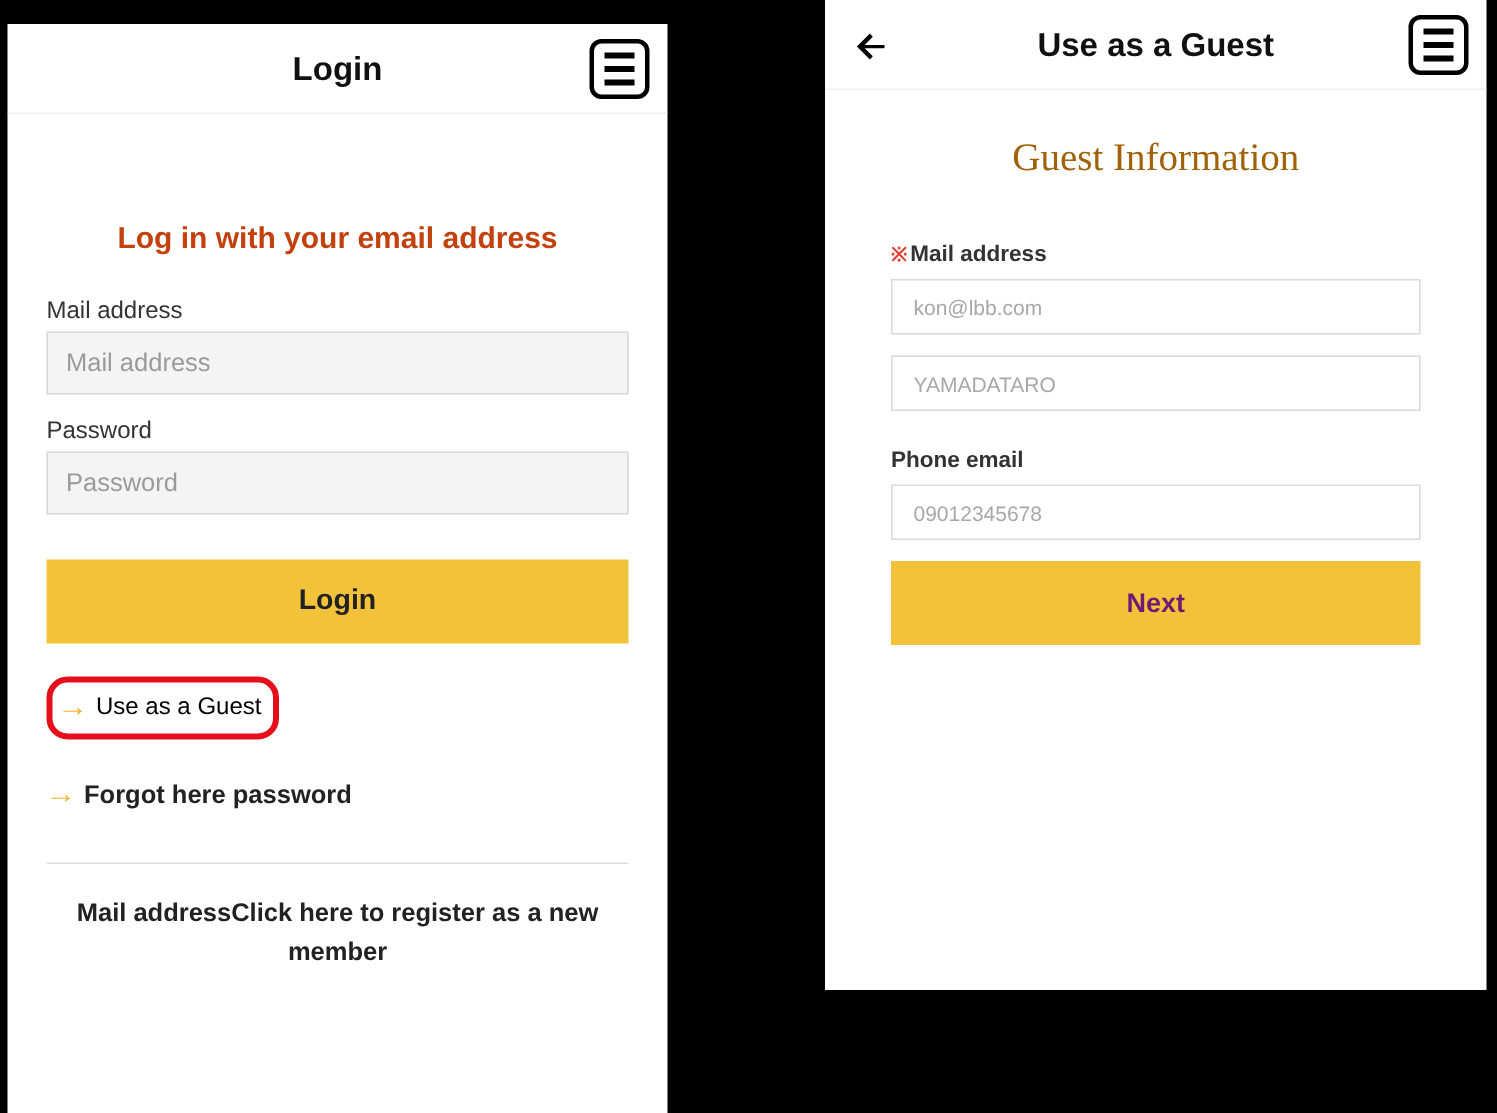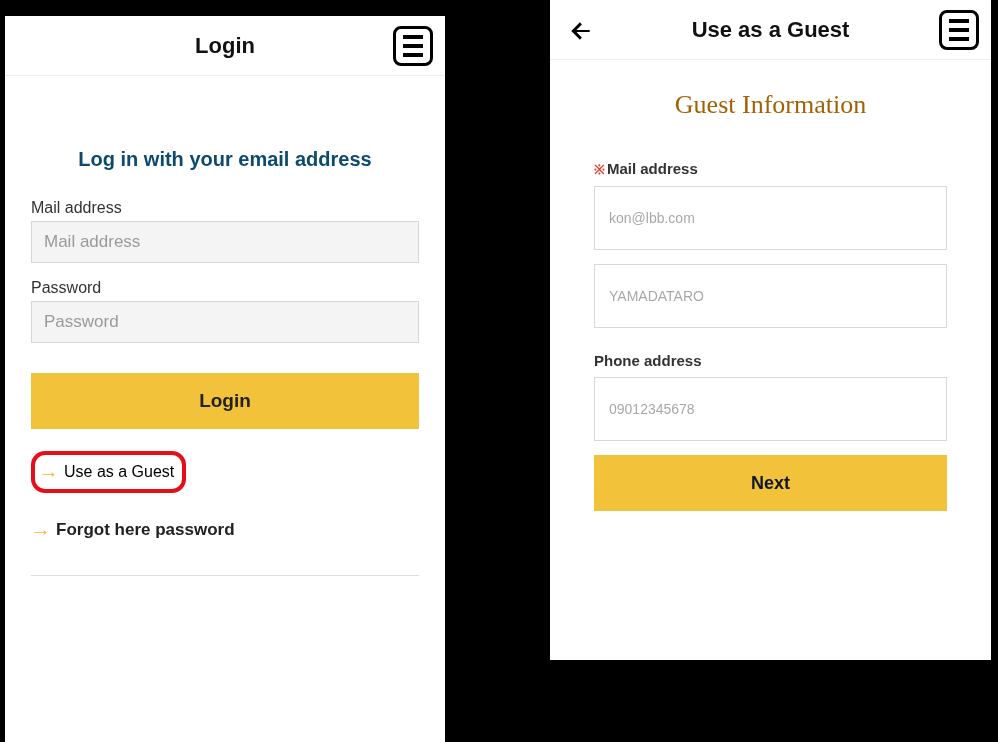--- a/index.html
+++ b/index.html
@@ -79,21 +79,21 @@
   
   .login-body {
     padding: 0 26px;
   }
   .login-heading {
     text-align: center;
     font-size: 20px;
     font-weight: 700;
     margin-top: 72px;
     margin-bottom: 28px;
-    color: #0c4a6e;
+    color: #c2410c;
   }
   .field-label {
     font-size: 16px;
     color: #333;
     margin-bottom: 4px;
     font-weight: 500;
   }
   .text-input {
     width: 100%;
     height: 42px;
@@ -175,21 +175,21 @@
   }
   .guest-label {
     font-size: 15px;
     font-weight: 700;
     color: #333;
     margin-bottom: 8px;
     margin-top: 10px;
   }
   .guest-input {
     width: 100%;
-    height: 64px;
+    height: 37px;
     border: 1px solid #d9d9d9;
     background: #fff;
     padding: 0 14px;
     font-size: 14px;
     color: #444;
     margin-bottom: 14px;
   }
   .guest-input::placeholder { color: #a8a8a8; }
   .req-note {
     font-size: 14px;
@@ -199,21 +199,21 @@
     margin-bottom: 20px;
   }
   .req-note .req-mark { font-size: 14px; }
   .next-btn {
     width: 100%;
     height: 56px;
     background: #f3c23b;
     border: none;
     font-size: 18px;
     font-weight: 700;
-    color: #0f172a;
+    color: #701a75;
     cursor: pointer;
   }
 </style>
 </head>
 <body>
 
 <div class="screen screen-left">
   <div class="header">
     <div class="header-title">Login</div>
     <div class="menu-btn">
@@ -239,20 +239,21 @@
       <span>Use as a Guest</span>
     </div>
 
     <div class="link-row">
       <span class="arrow-icon">→</span>
       <span>Forgot here password</span>
     </div>
 
     <hr class="divider">
 
+    <div class="register-text">Mail addressClick here to register as a new member</div>
   </div>
 </div>
 
 <div class="screen screen-right">
   <div class="header">
     <div class="back-btn">
       <svg width="26" height="26" viewBox="0 0 24 24">
         <path d="M20 11H7.8l5-5L11 4l-8 8 8 8 1.8-2-5-5H20z" fill="#000"></path>
       </svg>
     </div>
@@ -267,19 +268,19 @@
   <div class="guest-body">
     <div class="page-subtitle">Guest Information</div>
 
     <div class="guest-label">
       <span class="req-mark">※</span><span>Mail address</span>
     </div>
     <input class="guest-input" type="text" placeholder="kon@lbb.com" style="">
 
     <input class="guest-input" type="text" placeholder="YAMADATARO" style="">
 
-    <div class="guest-label">Phone address</div>
+    <div class="guest-label">Phone email</div>
     <input class="guest-input" type="text" placeholder="09012345678" style="">
 
 
     <button class="next-btn">Next</button>
   </div>
 </div>
 
 </body></html>

